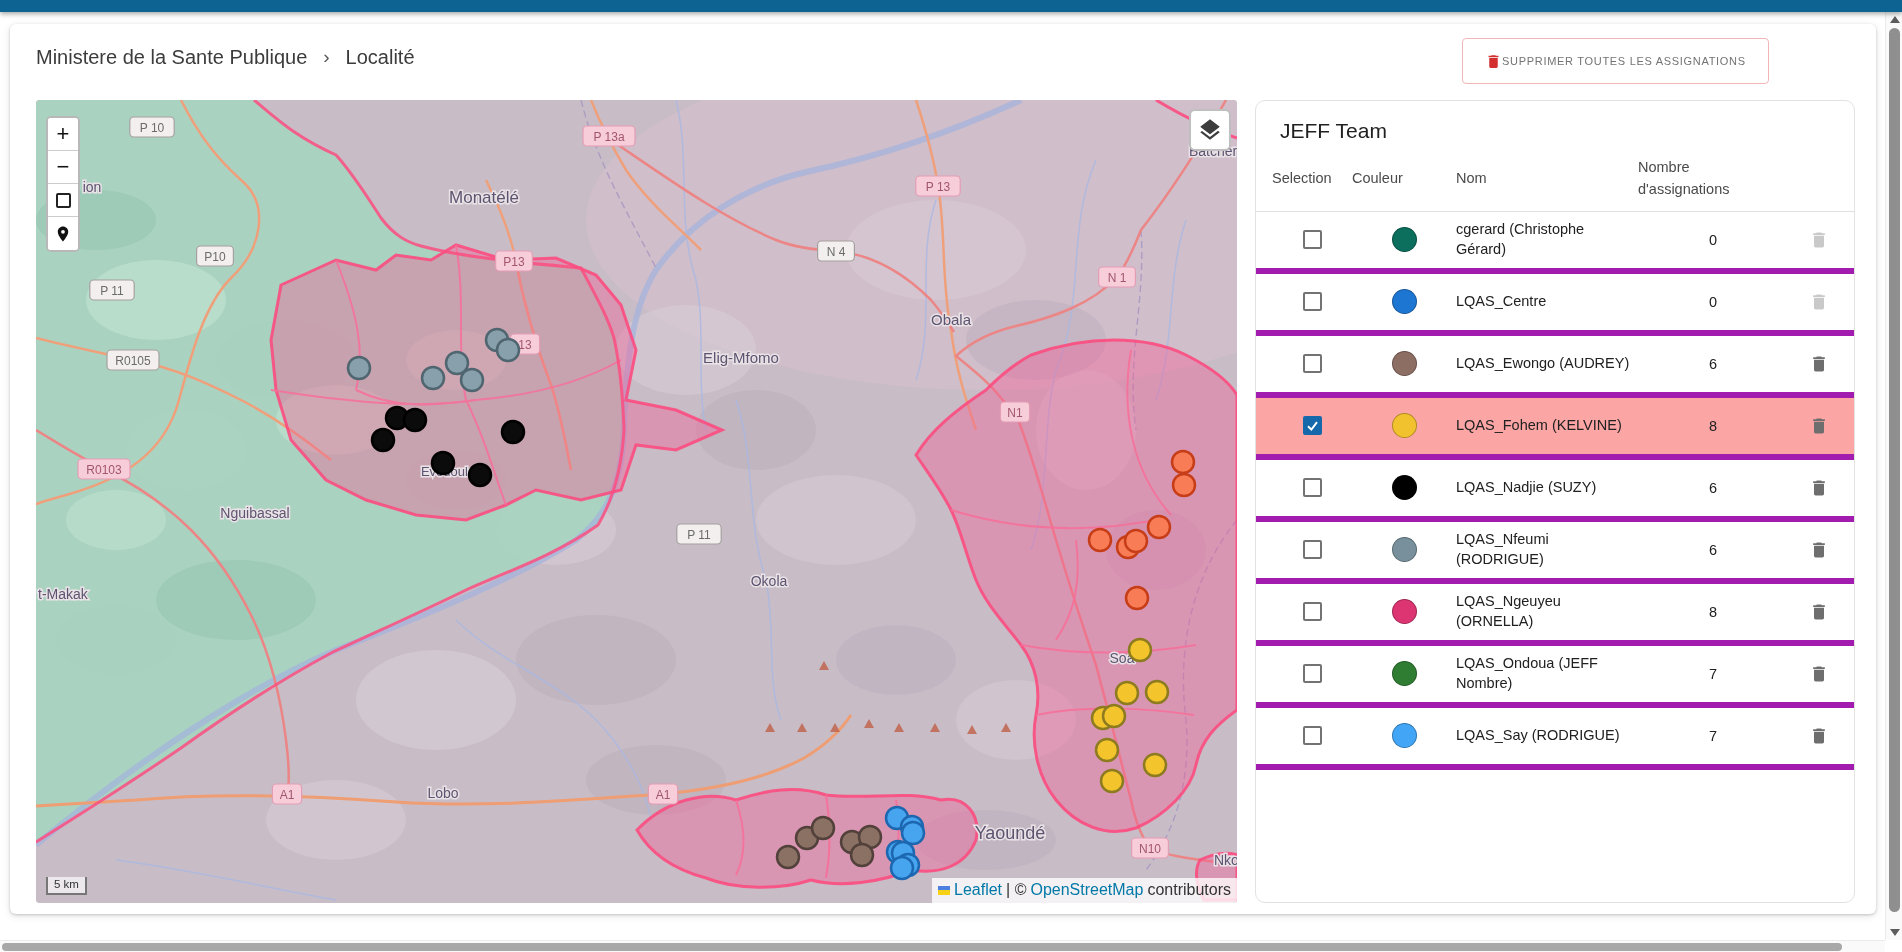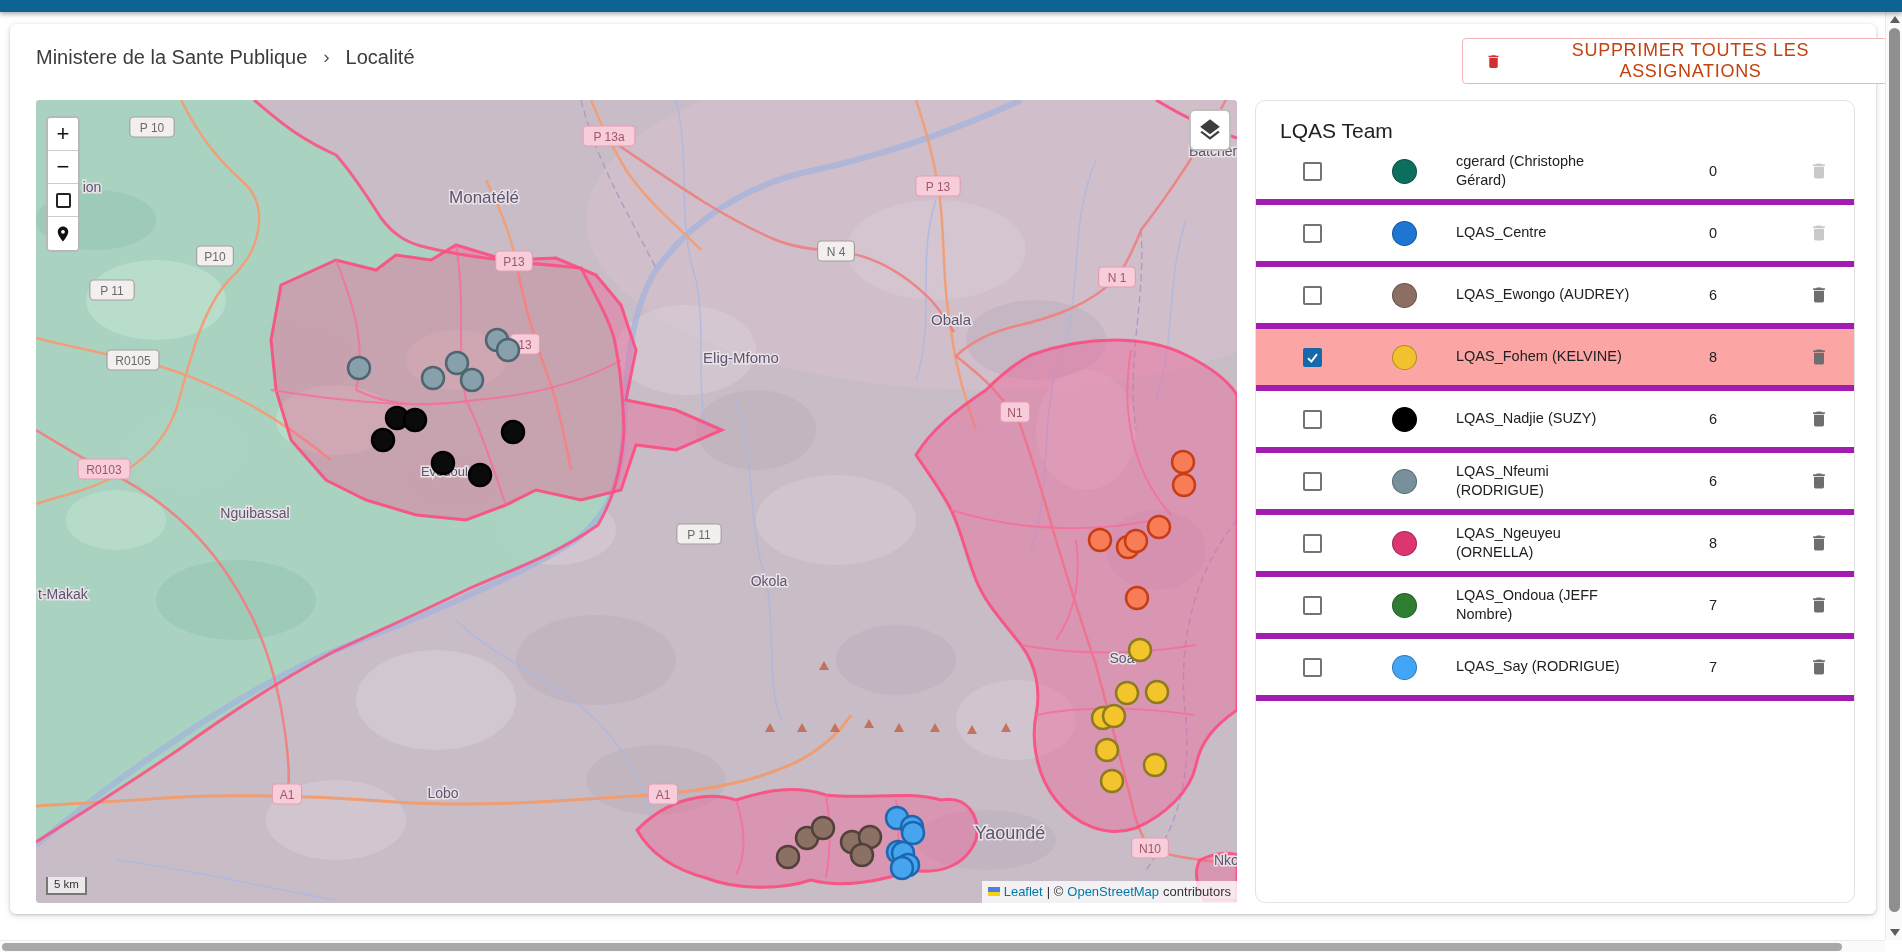--- a/index.html
+++ b/index.html
@@ -11,21 +11,21 @@
 
   .card{position:absolute;left:10px;top:24px;width:1866px;height:890px;background:#fff;
     border-radius:6px;box-shadow:0 1px 3px rgba(0,0,0,.18),0 2px 8px rgba(0,0,0,.10);}
 
   .breadcrumb{position:absolute;left:36px;top:46px;display:flex;
     font-size:20px;color:#3c3c3c;z-index:5;}
   .breadcrumb .sep{margin:0 16px;color:#555;font-size:19px;}
 
   .delete-all{position:absolute;left:1462px;top:38px;height:46px;display:flex;align-items:center;
     padding:0 22px;border:1px solid #f2b6b9;border-radius:4px;background:#fff;
-    color:#c2410c;font-size:18px;font-weight:500;letter-spacing:.7px;cursor:pointer;z-index:5;}
+    color:#737373;font-size:11px;font-weight:500;letter-spacing:.7px;cursor:pointer;z-index:5;}
   .delete-all svg{width:17px;height:17px;fill:#d32f2f;}
 
   
   .map{position:absolute;left:36px;top:100px;width:1201px;height:803px;border-radius:4px;
     overflow:hidden;background:#c8bdc7;}
   .map svg.base{position:absolute;left:0;top:0;}
   .maplabel{fill:#5d5470;paint-order:stroke;stroke:#e9e2e6;stroke-width:3px;
     font-family:"Liberation Sans",sans-serif;}
   .leaflet-bar{position:absolute;left:10px;top:16px;width:34px;background:#fff;
     border:2px solid rgba(0,0,0,.28);border-radius:5px;overflow:hidden;z-index:10;}
@@ -34,21 +34,21 @@
   .lbtn:last-child{border-bottom:none;}
   .boxsq{display:block;width:15px;height:15px;border:2px solid #222;border-radius:2px;}
   .layers-ctl{position:absolute;right:6px;top:9px;width:42px;height:42px;background:#fff;
     border:2px solid rgba(0,0,0,.25);border-radius:6px;display:flex;align-items:center;
     justify-content:center;z-index:10;cursor:pointer;}
   .layers-ctl svg{width:26px;height:26px;fill:#3d3d3d;}
   .scalebar{position:absolute;left:10px;bottom:8px;background:rgba(255,255,255,.65);
     border:2px solid #777;border-top:none;font-size:11.5px;color:#333;padding:0 6px 1px;
     line-height:15px;z-index:10;}
   .attribution{position:absolute;right:0;bottom:0;background:rgba(255,255,255,.78);
-    padding:3px 6px 4px;font-size:13px;color:#333;display:flex;gap:4px;align-items:center;z-index:10;}
+    padding:3px 6px 4px;font-size:16px;color:#333;display:flex;gap:4px;align-items:center;z-index:10;}
   .attribution a{color:#0078A8;text-decoration:none;cursor:pointer;}
   .flag{width:12px;height:9px;background:linear-gradient(to bottom,#4e7fe0 50%,#f7d117 50%);
     display:inline-block;}
 
   
   .panel{position:absolute;left:1255px;top:100px;width:600px;height:803px;background:#fff;
     border:1px solid #e2e2e2;border-radius:10px;padding-top:18px;overflow:hidden;}
   .panel-title{margin-left:24px;font-size:21px;color:#212121;}
   .thead,.row{display:grid;grid-template-columns:80px 104px 182px 150px 62px;
     padding-left:16px;align-items:center;}
@@ -358,21 +358,31 @@
   <div class="attribution">
     <span class="flag"></span>
     <a>Leaflet</a>
     <span>| ©</span>
     <a>OpenStreetMap</a>
     <span>contributors</span>
   </div>
 </div>
 
 <div class="panel">
-  <div class="panel-title">LQAS Team</div>
+  <div class="panel-title">JEFF Team</div>
+  <div class="thead">
+    <div>Selection</div>
+    <div>Couleur</div>
+    <div>Nom</div>
+    <div>
+      <div>Nombre</div>
+      <div>d'assignations</div>
+    </div>
+    <div></div>
+  </div>
   <div id="team-rows">
       <div class="row">
         <div style="justify-self: center;">
           <span class="cb" style="justify-self: center;"></span>
         </div>
         <span class="dot" style="background: rgb(12, 110, 93);"></span>
         <div class="tname">cgerard (Christophe Gérard)</div>
         <div class="tcount">0</div>
         <button class="trash-btn disabled">
           <svg viewBox="0 0 24 24">

